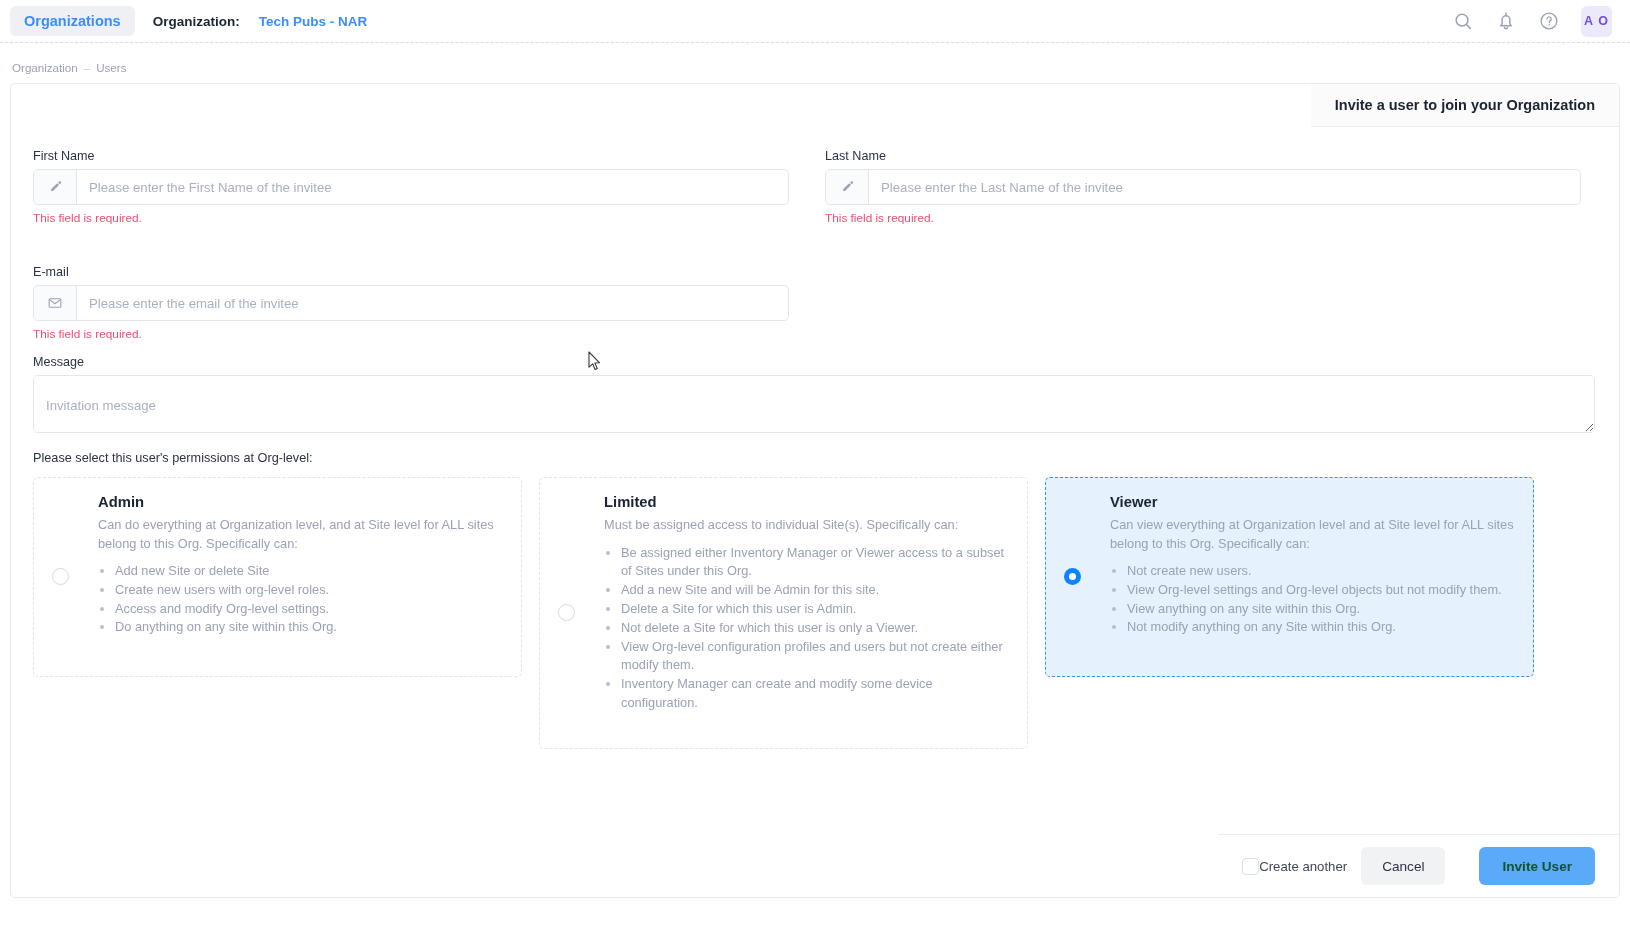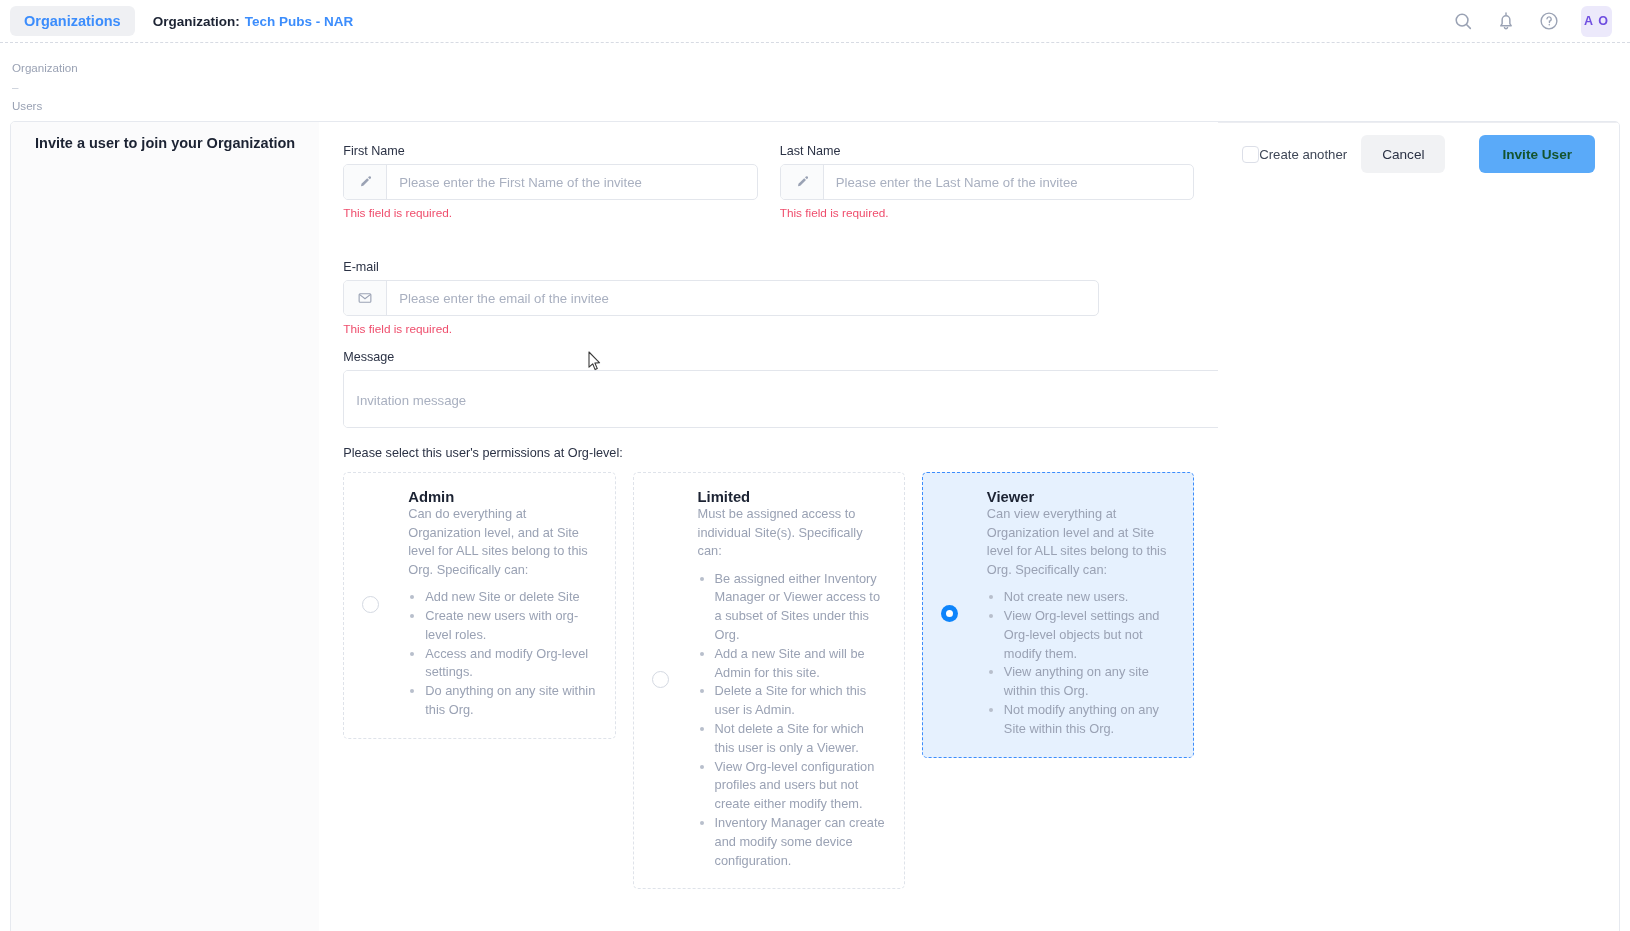--- a/index.html
+++ b/index.html
@@ -28,21 +28,21 @@
     font-weight: 700;
     padding: 8px 14px;
     line-height: 1;
     cursor: pointer;
   }
   .org-label {
     margin-left: 18px;
     font-size: 13.5px;
     font-weight: 700;
     color: #1c2333;
-    display: flex; align-items: center; gap: 5px;
+    display: flex; align-items: center; gap: 19px;
   }
   .org-value { color: #3c8dfc; font-weight: 700; cursor: pointer; }
 
   .topbar-right {
     margin-left: auto;
     display: flex; align-items: center; gap: 21px;
     padding-right: 8px;
   }
   .ic { width: 22px; height: 22px; display: block; cursor: pointer; color: #9aa2b4; }
   .ic svg { display: block; width: 22px; height: 22px; }
@@ -54,49 +54,50 @@
     font-size: 12.5px;
     font-weight: 600;
     display: flex; align-items: center; justify-content: center;
     letter-spacing: 1px;
     cursor: pointer;
   }
 
   
   .page-head { padding: 13px 12px 9px 12px; }
   .page-title { font-size: 17px; font-weight: 700; color: #1c2333; letter-spacing: -0.1px; }
-  .breadcrumb { margin-top: 5px; font-size: 11.6px; color: #9aa2b4; display: flex; gap: 6px; flex-direction: column; }
+  .breadcrumb { margin-top: 5px; font-size: 11.6px; color: #9aa2b4; display: flex; gap: 6px; }
   .breadcrumb .sep { color: #c3c9d5; }
   .crumb { cursor: pointer; }
 
   
   .card {
     margin: 0 10px;
     border: 1px solid #e6e9ef;
     border-radius: 5px;
     background: #fff;
     height: 815px;
-    display: flex; flex-direction: row;
+    display: flex; flex-direction: column;
     overflow: hidden;
+    align-items: flex-end;
   }
   .card-header {
     padding: 13px 24px;
     font-size: 14.5px;
     font-weight: 700;
     color: #1c2333;
     background: #fbfbfc;
     border-bottom: 1px solid #ecedf1;
   }
   .card-body { flex: 1; padding: 22px 24px 0 24px; overflow: hidden; }
 
   
   .field-row { display: flex; gap: 0; }
   .field { margin-bottom: 12px; }
   .f-left  { width: 756px; }
-  .f-right { width: 756px; margin-left: 22px; }
+  .f-right { width: 756px; margin-left: 36px; }
   .f-label { font-size: 12.6px; color: #2b3245; margin-bottom: 6px; }
   .input-wrap {
     display: flex; align-items: stretch;
     border: 1px solid #e3e6ec;
     border-radius: 5px;
     height: 36px;
     background: #fff;
     overflow: hidden;
   }
   .input-addon {
@@ -168,21 +169,21 @@
     background: #0d84fb;
     position: relative;
   }
   .radio.on::after {
     content: "";
     position: absolute; left: 5px; top: 5px;
     width: 7px; height: 7px; border-radius: 50%;
     background: #fff;
   }
   .perm-main { flex: 1; }
-  .perm-title { font-size: 14.8px; font-weight: 700; color: #1c2333; }
+  .perm-title { font-size: 14.8px; font-weight: 700; color: #1c2333; margin-bottom: 6px; }
   .perm-desc { font-size: 12.8px; color: #9aa2b4; line-height: 1.45; }
   .perm-list { margin: 9px 0 0 17px; }
   .perm-list li {
     font-size: 12.8px; color: #9aa2b4; line-height: 1.47;
     margin-bottom: 0px;
     list-style: disc;
   }
   .perm-list li::marker { color: #b8bfcc; }
 
   

